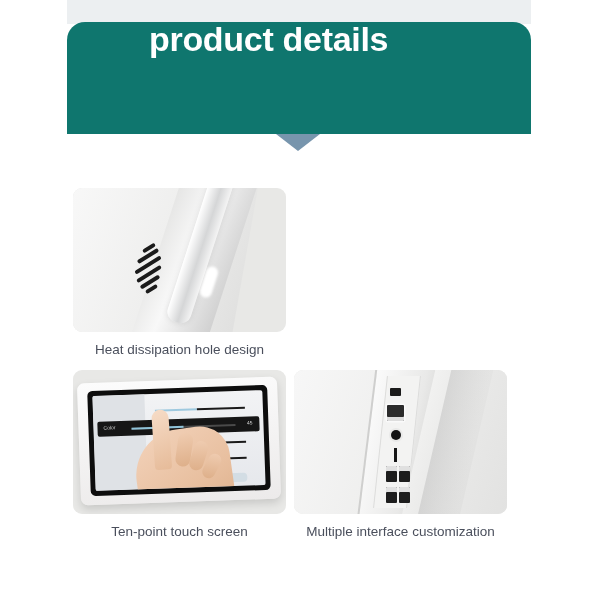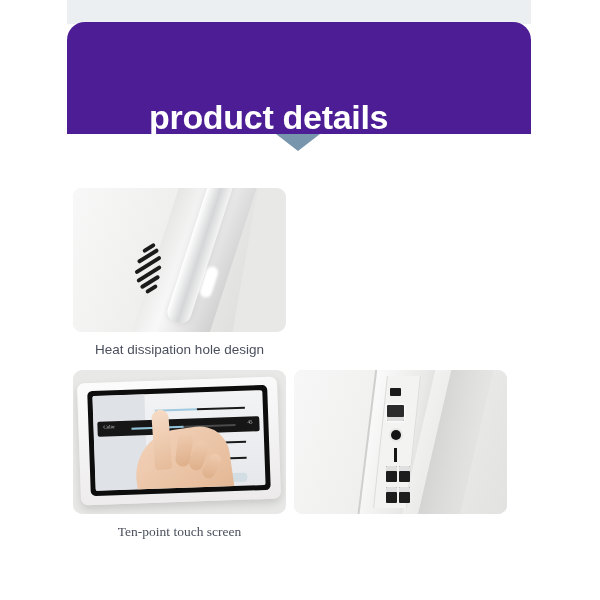--- a/index.html
+++ b/index.html
@@ -29,24 +29,24 @@
     background: #eceff1;
   }
 
   
   .banner {
     position: absolute;
     left: 67px;
     top: 22px;
     width: 464px;
     height: 112px;
-    background: #4c1d95;
+    background: #0f766e;
     border-radius: 18px 18px 0 0;
     display: flex;
-    align-items: flex-end;
+    align-items: flex-start;
   }
 
   .banner-title {
     color: #ffffff;
     font-size: 34px;
     font-weight: bold;
     letter-spacing: -0.3px;
     margin-left: 82px;
     line-height: 1;
   }
@@ -67,21 +67,21 @@
     position: absolute;
     left: 73px;
     top: 188px;
     width: 434px;
   }
 
   .row {
     display: flex;
     gap: 8px;
   }
-  .row + .row { margin-top: 12px; font-family: Liberation Serif, serif; }
+  .row + .row { margin-top: 12px; }
 
   .cell {
     width: 213px;
   }
 
   .thumb {
     position: relative;
     width: 213px;
     height: 144px;
     background: #e8e8e6;
@@ -546,17 +546,18 @@
 
           <div class="port port-power"></div>
           <div class="port port-rj45"></div>
           <div class="port port-audio"></div>
           <div class="port port-sd"></div>
           <div class="port port-usb usb-1"></div>
           <div class="port port-usb usb-2"></div>
           <div class="port port-usb usb-3"></div>
           <div class="port port-usb usb-4"></div>
         </div>
+        <div class="caption">Multiple interface customization</div>
       </div>
 
     </div>
   </div>
 </div>
 
 </body></html>

